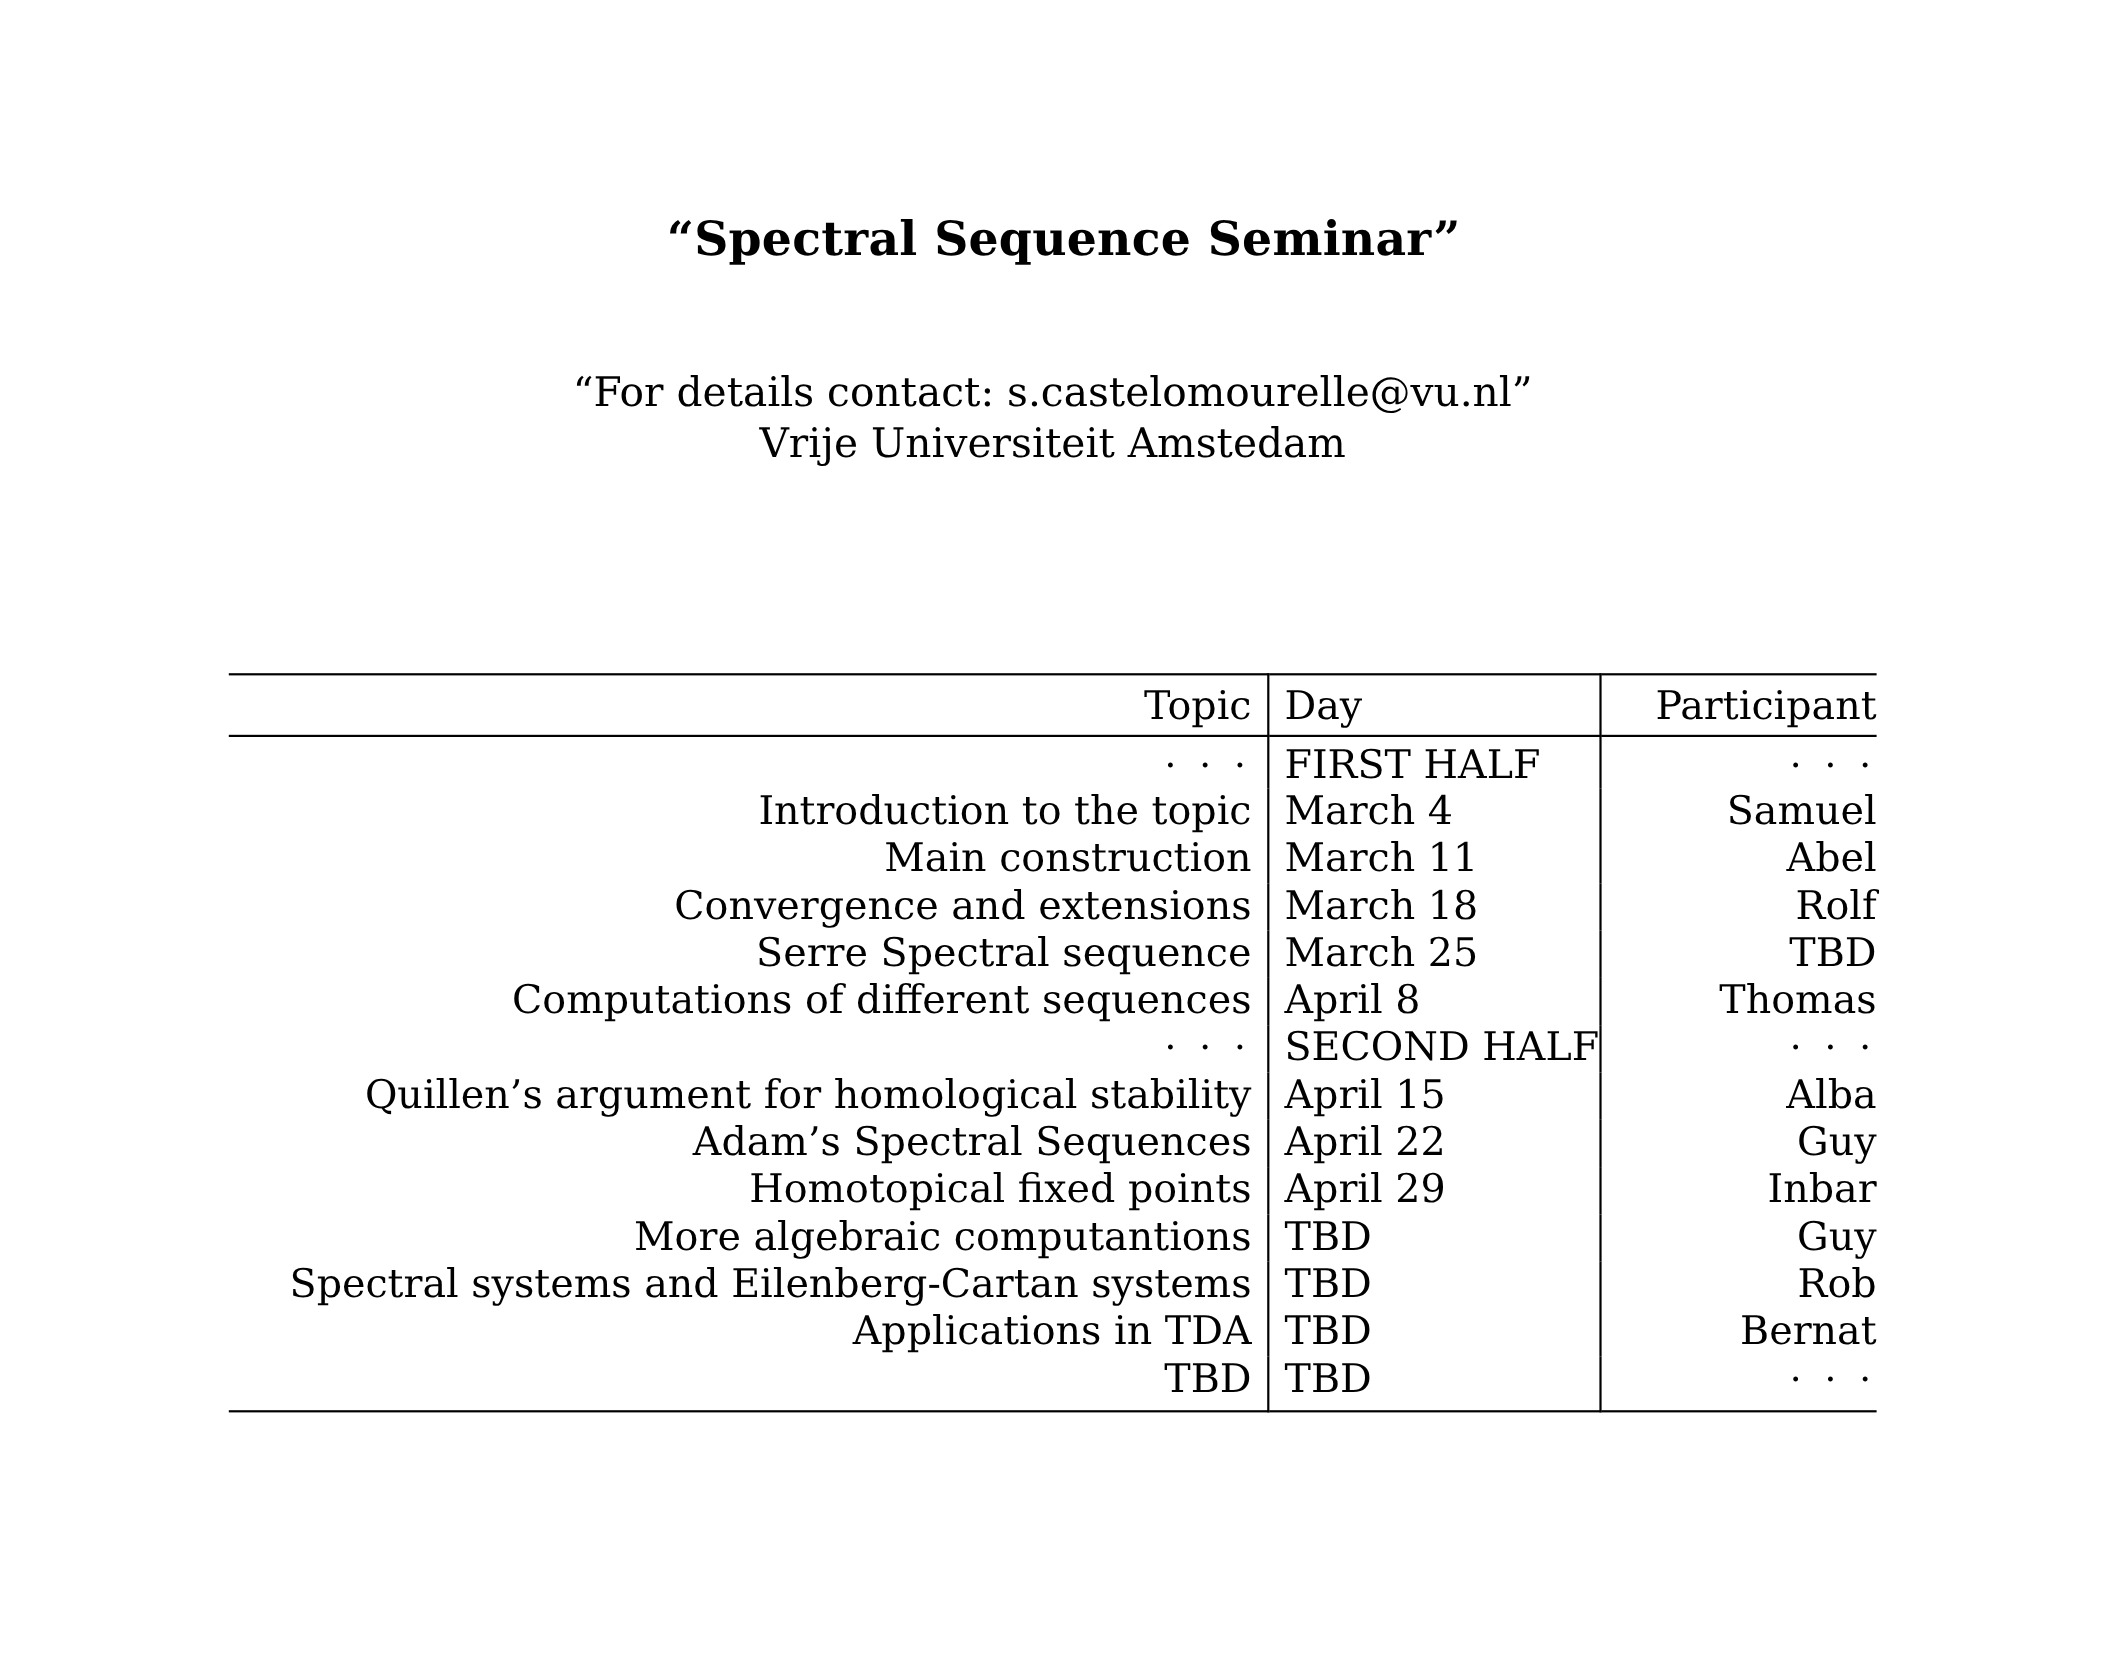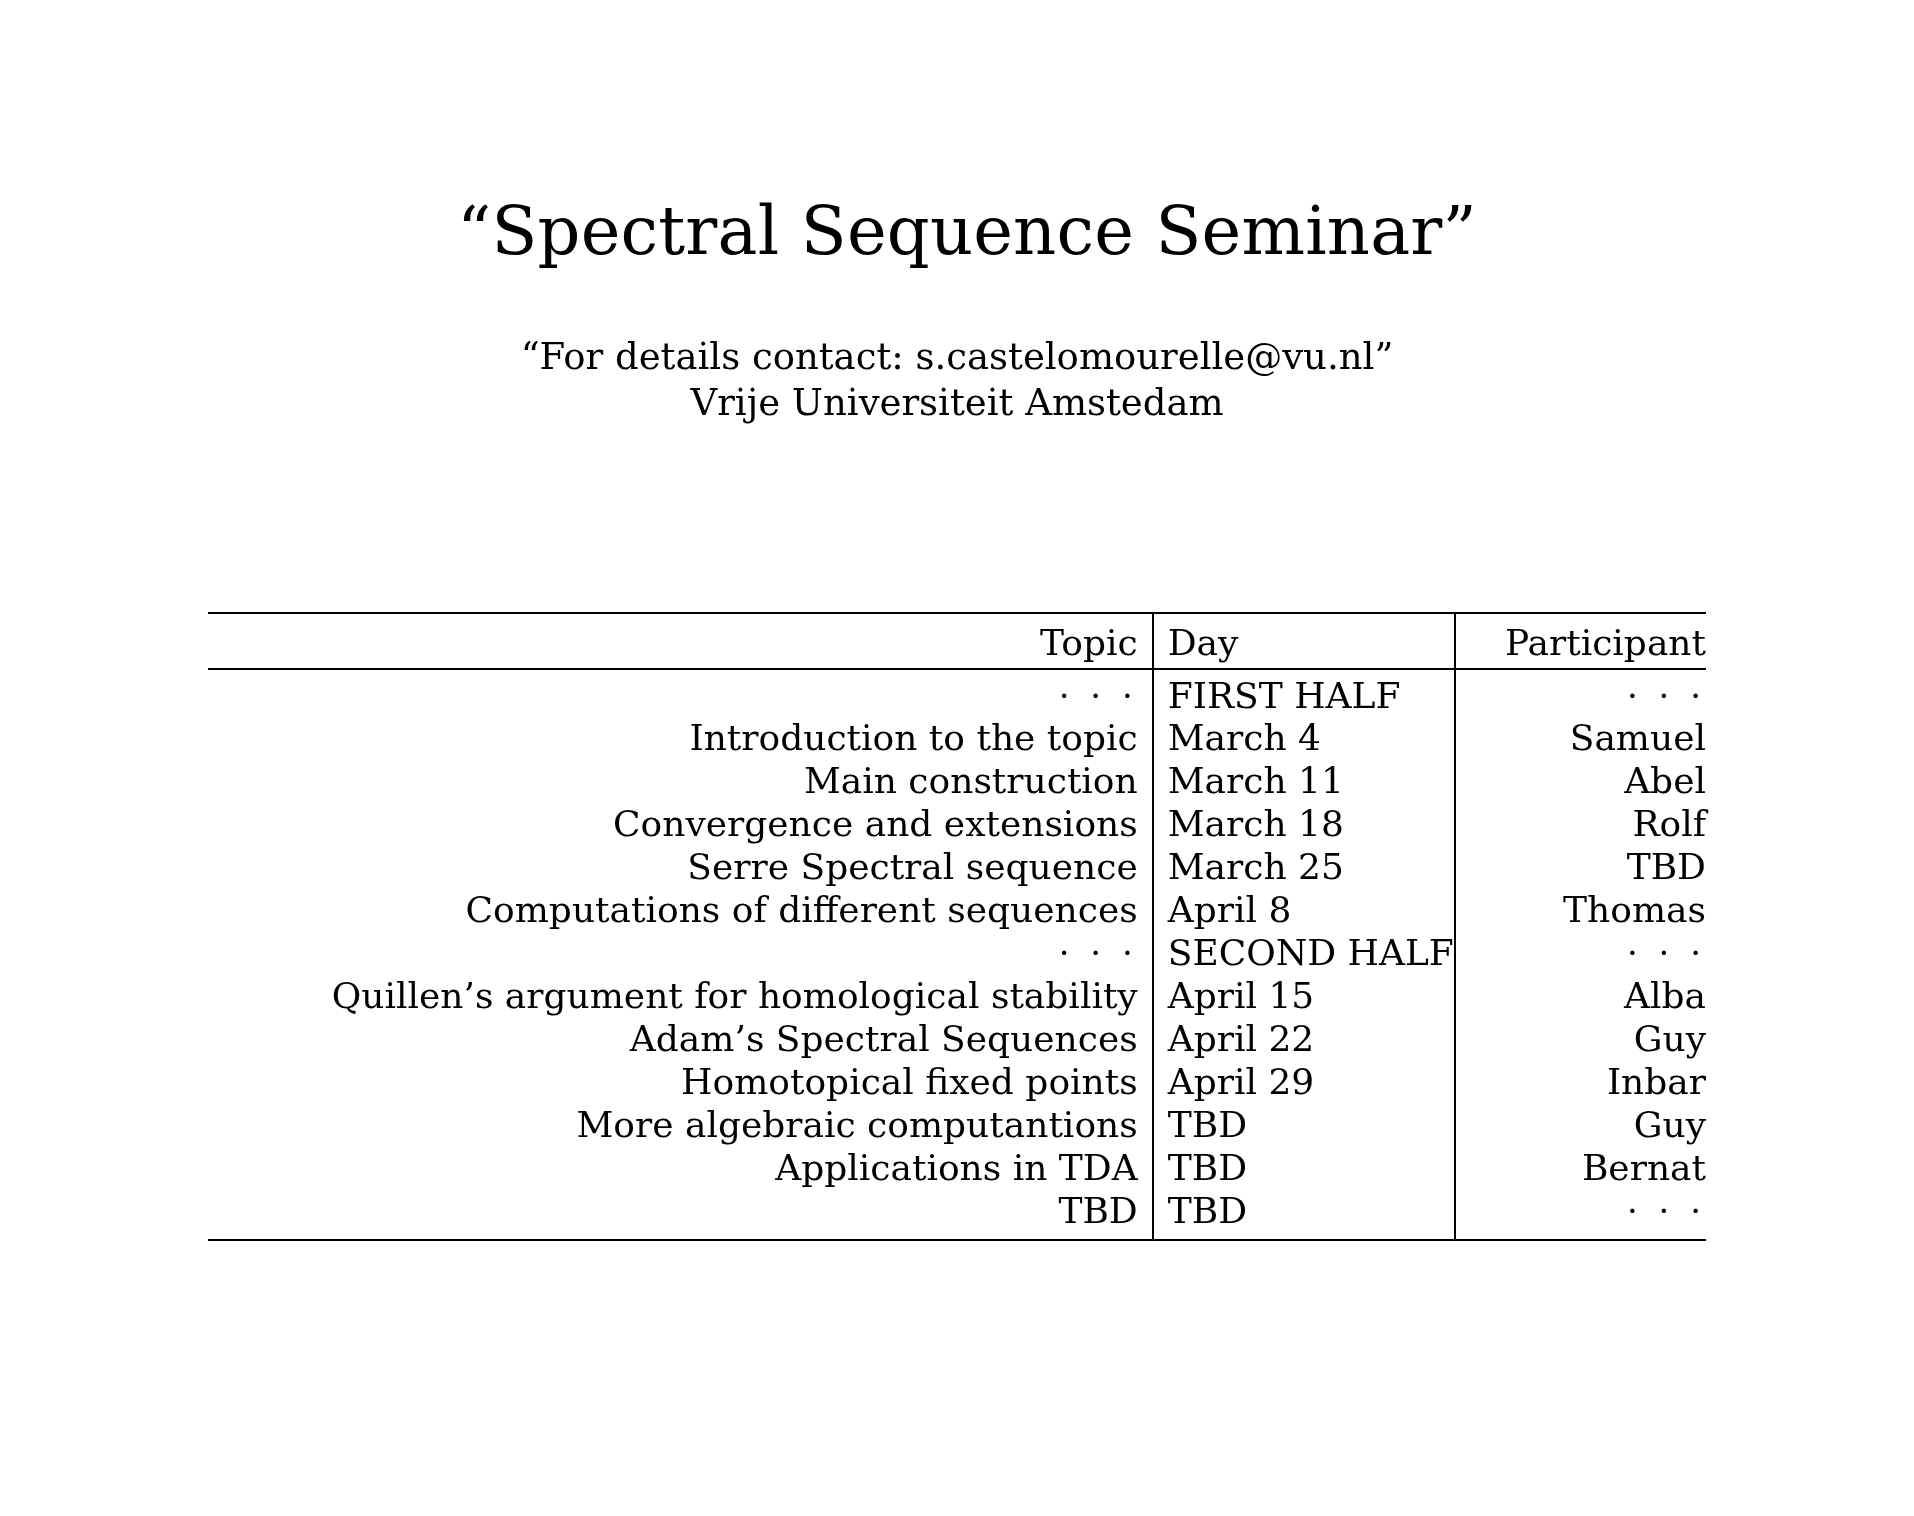--- a/index.html
+++ b/index.html
@@ -23,23 +23,23 @@
 
   
   .title-block {
     position: absolute;
     top: 196px;
     left: 0;
     width: 1914px;
     text-align: center;
   }
   .doc-title {
-    font-size: 67px;
+    font-size: 43px;
     line-height: 1.05;
-    font-weight: normal;
+    font-weight: bold;
     letter-spacing: 0.2px;
     margin: 0;
     padding-left: 20px;
   }
   .subtitle-block {
     position: absolute;
     top: 334px;
     left: 0;
     width: 1914px;
     text-align: center;
@@ -193,20 +193,25 @@
             <td class="col-topic">Homotopical fixed points</td>
             <td class="col-day">April 29</td>
             <td class="col-part">Inbar</td>
           </tr>
           <tr>
             <td class="col-topic">More algebraic computantions</td>
             <td class="col-day">TBD</td>
             <td class="col-part">Guy</td>
           </tr>
           <tr>
+            <td class="col-topic">Spectral systems and Eilenberg-Cartan systems</td>
+            <td class="col-day">TBD</td>
+            <td class="col-part">Rob</td>
+          </tr>
+          <tr>
             <td class="col-topic">Applications in TDA</td>
             <td class="col-day">TBD</td>
             <td class="col-part">Bernat</td>
           </tr>
           <tr>
             <td class="col-topic">TBD</td>
             <td class="col-day">TBD</td>
             <td class="col-part ellipsis">· · ·</td>
           </tr>
         </tbody>

